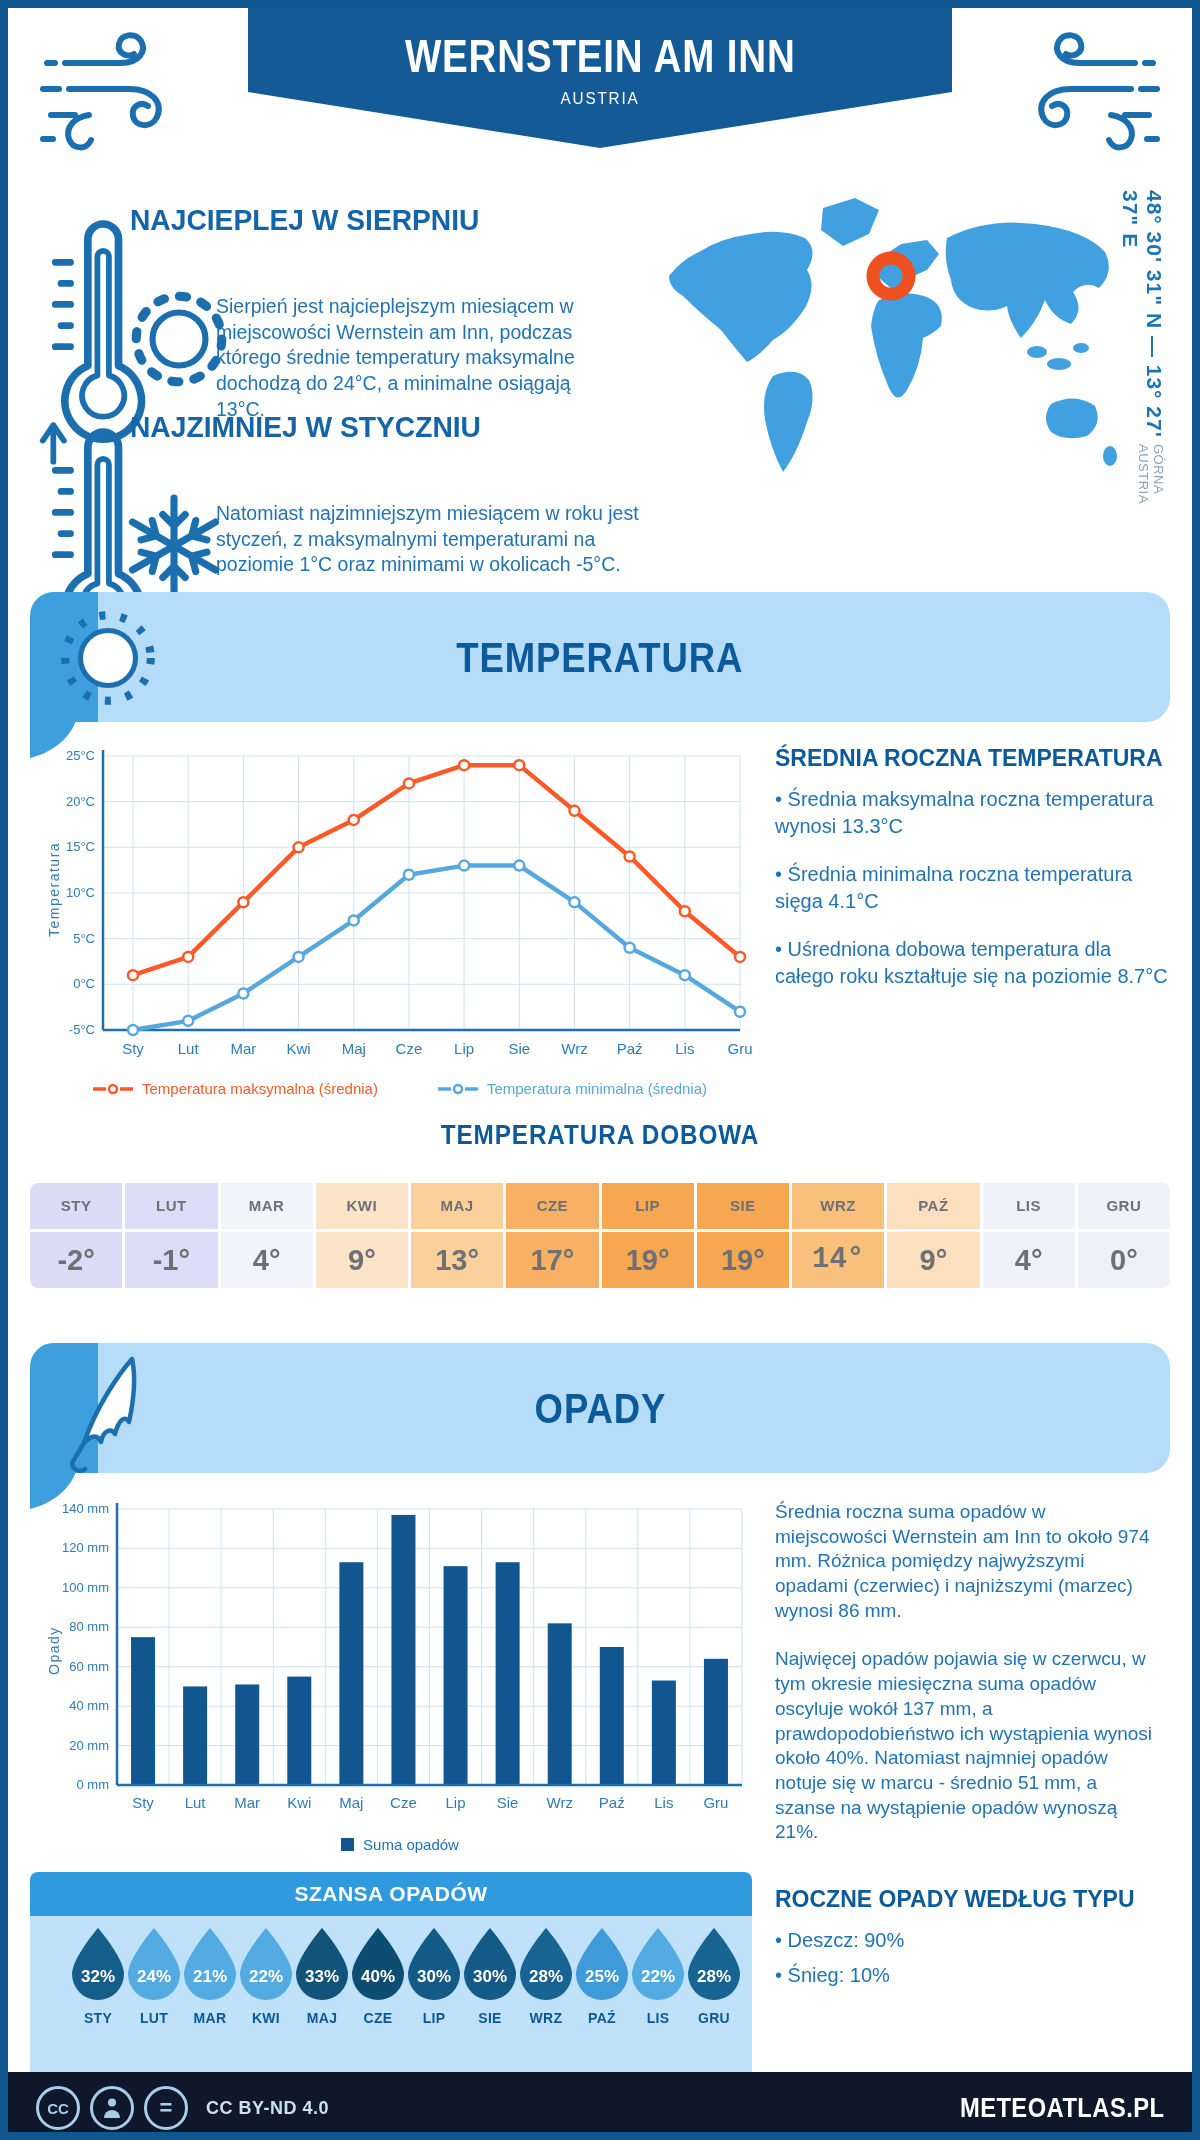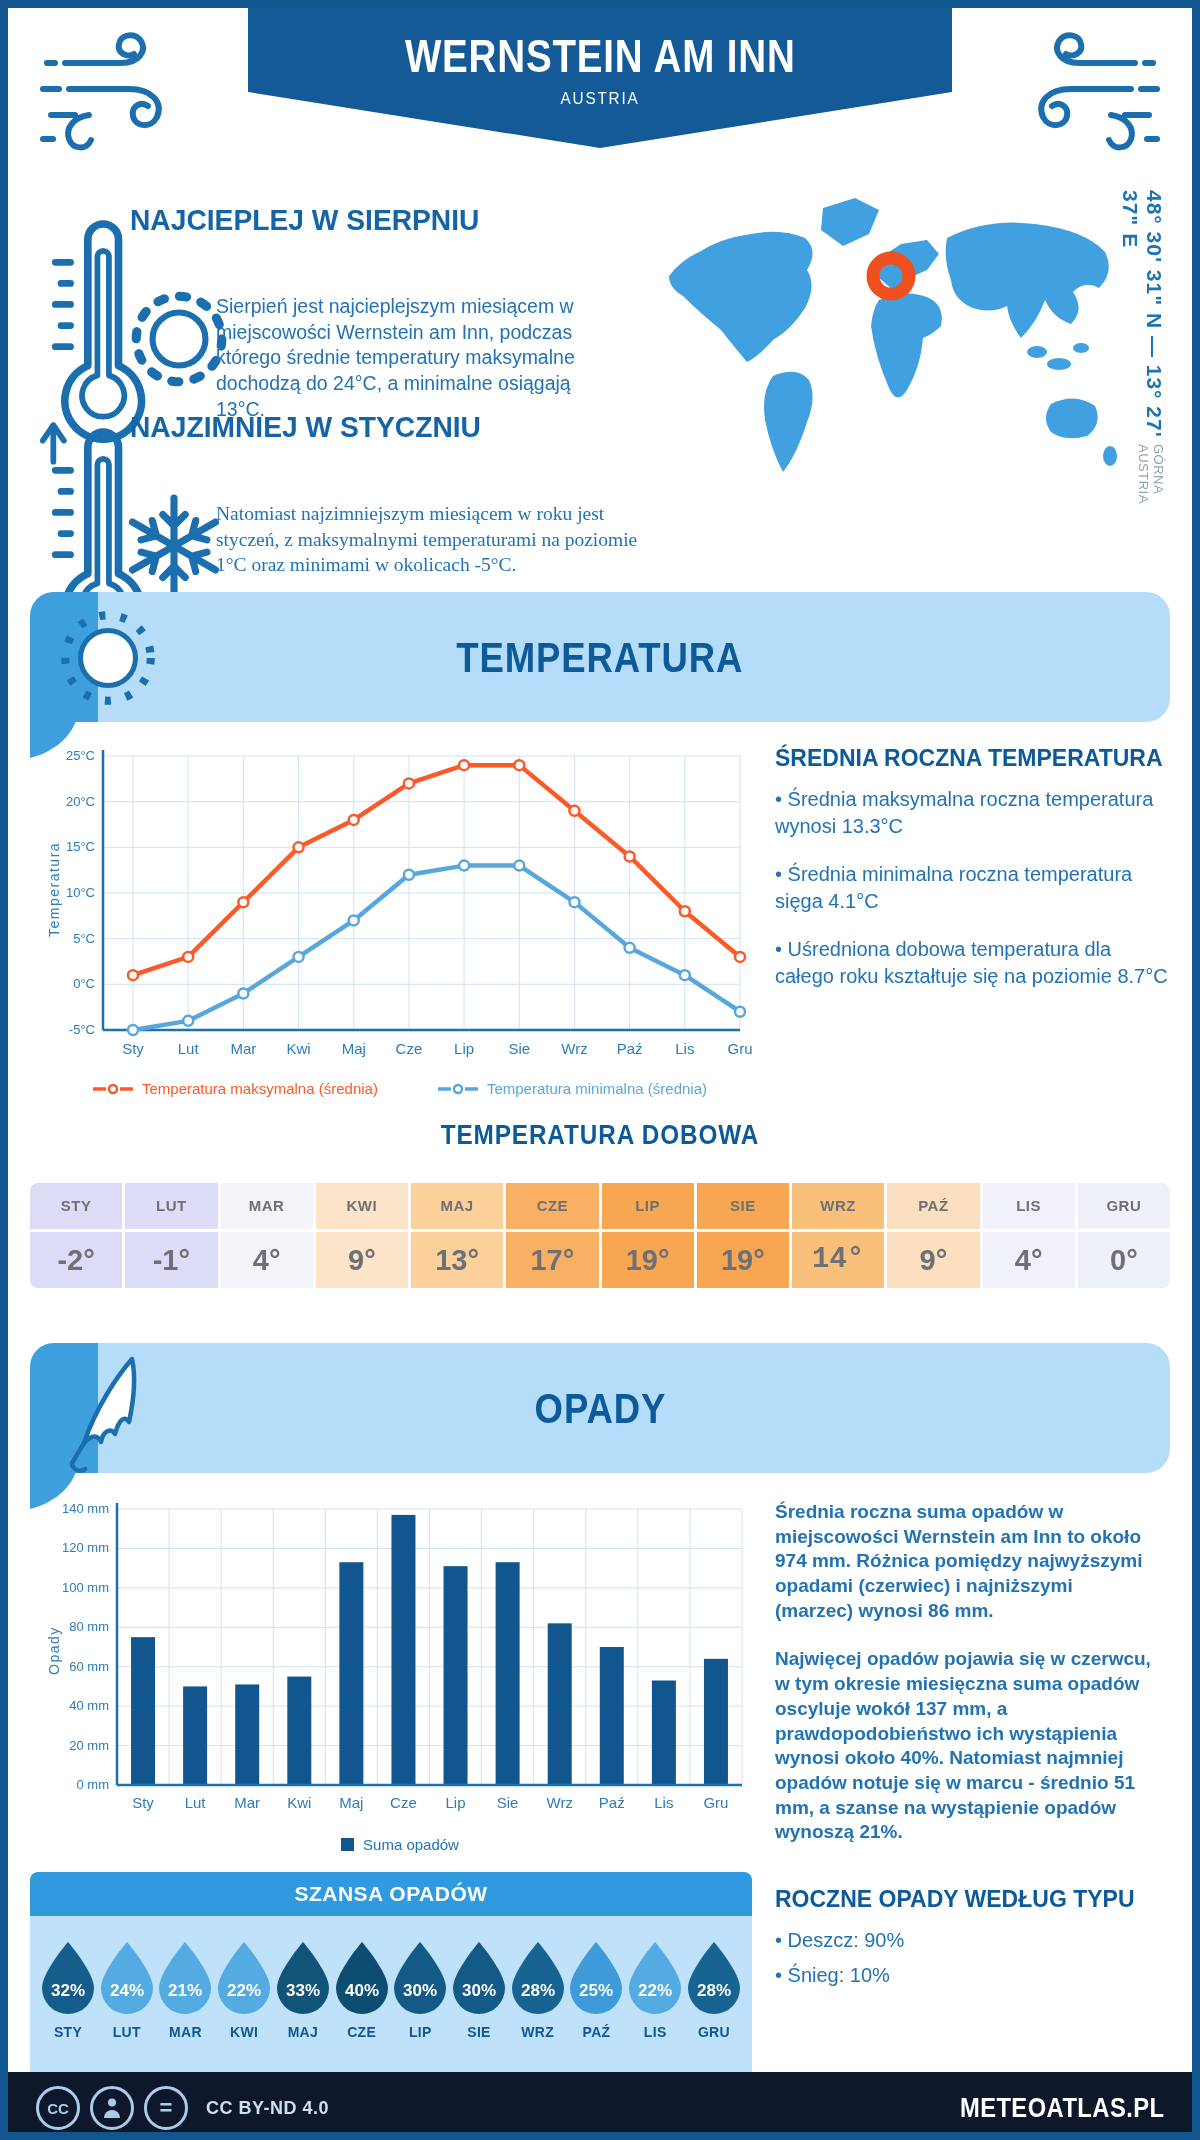--- a/index.html
+++ b/index.html
@@ -30,33 +30,33 @@
   
   .tick{font-size:13px;fill:#2E7CB8;font-family:"Liberation Sans",sans-serif;}
   .tick-m{font-size:15px;fill:#2E7CB8;font-family:"Liberation Sans",sans-serif;}
   .axis-label{font-size:14px;fill:#2E7CB8;letter-spacing:1.5px;font-family:"Liberation Sans",sans-serif;}
   .legend-row{display:flex;justify-content:center;gap:60px;align-items:center;}
   .legend-item{display:flex;align-items:center;gap:9px;font-size:15px;}
   
   .col-head{font-size:23px;font-weight:bold;color:#0D5A9A;margin:0 0 14px 0;}
   .col-bullet{font-size:20px;line-height:1.33;color:#2273B4;margin:4px 0 22px 0;}
   .col-bullet::before{content:"• ";}
-  .col-par{font-size:19px;line-height:1.3;color:#2273B4;margin:0 0 24px 0;font-weight:bold;}
+  .col-par{font-size:19px;line-height:1.3;color:#2273B4;margin:0 0 24px 0;}
   #daily-heading{left:0;top:1120px;width:1200px;text-align:center;font-size:27px;font-weight:bold;color:#0D5A9A;}
   #daily-heading span{display:inline-block;transform:scaleX(.9);letter-spacing:1px;}
   
   #daily-table{left:30px;top:1183px;width:1140px;display:grid;grid-template-columns:repeat(12,1fr);gap:3px;border-radius:8px;overflow:hidden;}
   .dt-col{display:flex;flex-direction:column;gap:3px;}
   .dt-head{height:46px;line-height:46px;text-align:center;font-size:15px;font-weight:bold;color:#6F7076;letter-spacing:.5px;}
   .dt-val{height:56px;line-height:56px;text-align:center;font-size:29px;font-weight:bold;color:#6F7076;}
   
   #chance-panel{left:30px;top:1872px;width:722px;}
   #chance-header{height:44px;line-height:44px;background:#2F9BDE;border-radius:8px 8px 0 0;text-align:center;
      color:#fff;font-size:21px;font-weight:bold;letter-spacing:.5px;}
-  #chance-body{height:182px;background:#BFE2FA;border-radius:0 0 8px 8px;display:flex;justify-content:space-between;padding:24px 10px 0 10px;box-sizing:border-box;}
+  #chance-body{height:182px;background:#BFE2FA;border-radius:0 0 8px 8px;display:flex;justify-content:flex-end;padding:10px 10px 0 10px;box-sizing:border-box;}
   .drop-item{width:56px;text-align:center;}
   .drop-label{margin-top:4px;font-size:14px;font-weight:bold;color:#0E5796;letter-spacing:.3px;}
   
   #footer{left:8px;top:2072px;width:1184px;height:72px;background:#0f172a;display:flex;align-items:center;padding:0 28px;box-sizing:border-box;z-index:40;}
   .cc-circle{width:38px;height:38px;border:3px solid #A9CDE9;border-radius:50%;display:flex;align-items:center;justify-content:center;
      color:#A9CDE9;font-weight:bold;margin-right:10px;flex:none;}
   #license-text{color:#CBE0F2;font-size:18px;font-weight:bold;margin-left:8px;letter-spacing:.5px;}
   #site-name{margin-left:auto;color:#fff;font-size:27px;font-weight:bold;transform:scaleX(.88);transform-origin:right;letter-spacing:.5px;}
 </style>
 </head>
@@ -122,21 +122,21 @@
         </g>
       <g transform="rotate(60 55 55)">
           <path d="M55 8 V102 M44 24 L55 35 L66 24 M44 86 L55 75 L66 86"></path>
         </g>
       <g transform="rotate(120 55 55)">
           <path d="M55 8 V102 M44 24 L55 35 L66 24 M44 86 L55 75 L66 86"></path>
         </g>
     </g>
   </svg>
   <div class="abs hl-title" style="left:130px;top:410px;">NAJZIMNIEJ W STYCZNIU</div>
-  <div class="abs hl-text" style="left:216px;top:457px;width:425px;font-family:Liberation Serif, serif;">Natomiast najzimniejszym miesiącem w roku jest styczeń, z maksymalnymi temperaturami na poziomie 1°C oraz minimami w okolicach -5°C.</div>
+  <div class="abs hl-text" style="left:216px;top:457px;width:425px;">Natomiast najzimniejszym miesiącem w roku jest styczeń, z maksymalnymi temperaturami na poziomie 1°C oraz minimami w okolicach -5°C.</div>
 
   <svg class="abs" style="left:655px;top:180px;" width="472" height="335" viewBox="0 0 472 335">
     <g fill="#41A0E0">
       <path d="M14 96 Q26 80 44 72 Q66 58 96 54 Q126 48 150 58 Q164 70 152 90 Q162 106 150 128 Q136 150 118 160 Q104 176 92 182 Q80 168 66 150 Q44 132 28 116 Q14 108 14 96 Z"></path>
       <path d="M168 28 L200 18 L224 30 L214 54 L188 66 L166 50 Z"></path>
       <path d="M118 196 Q142 186 154 200 Q162 218 152 242 Q142 274 128 292 Q116 270 110 240 Q106 212 118 196 Z"></path>
       <path d="M222 80 L246 64 L272 60 L284 74 L272 90 L254 98 L238 110 L224 98 Z"></path>
       <path d="M224 120 Q252 108 274 118 Q290 126 286 146 Q278 154 268 158 Q266 186 252 210 Q242 226 234 208 Q220 176 216 146 Q218 128 224 120 Z"></path>
       <path d="M292 58 Q332 38 380 44 Q430 50 450 72 Q460 92 444 108 Q430 100 418 112 Q430 130 416 144 Q398 138 390 120 Q382 142 366 158 Q354 142 352 126 Q336 134 318 128 Q298 120 296 100 Q288 78 292 58 Z"></path>
       <ellipse cx="382" cy="172" rx="10" ry="6"></ellipse>

